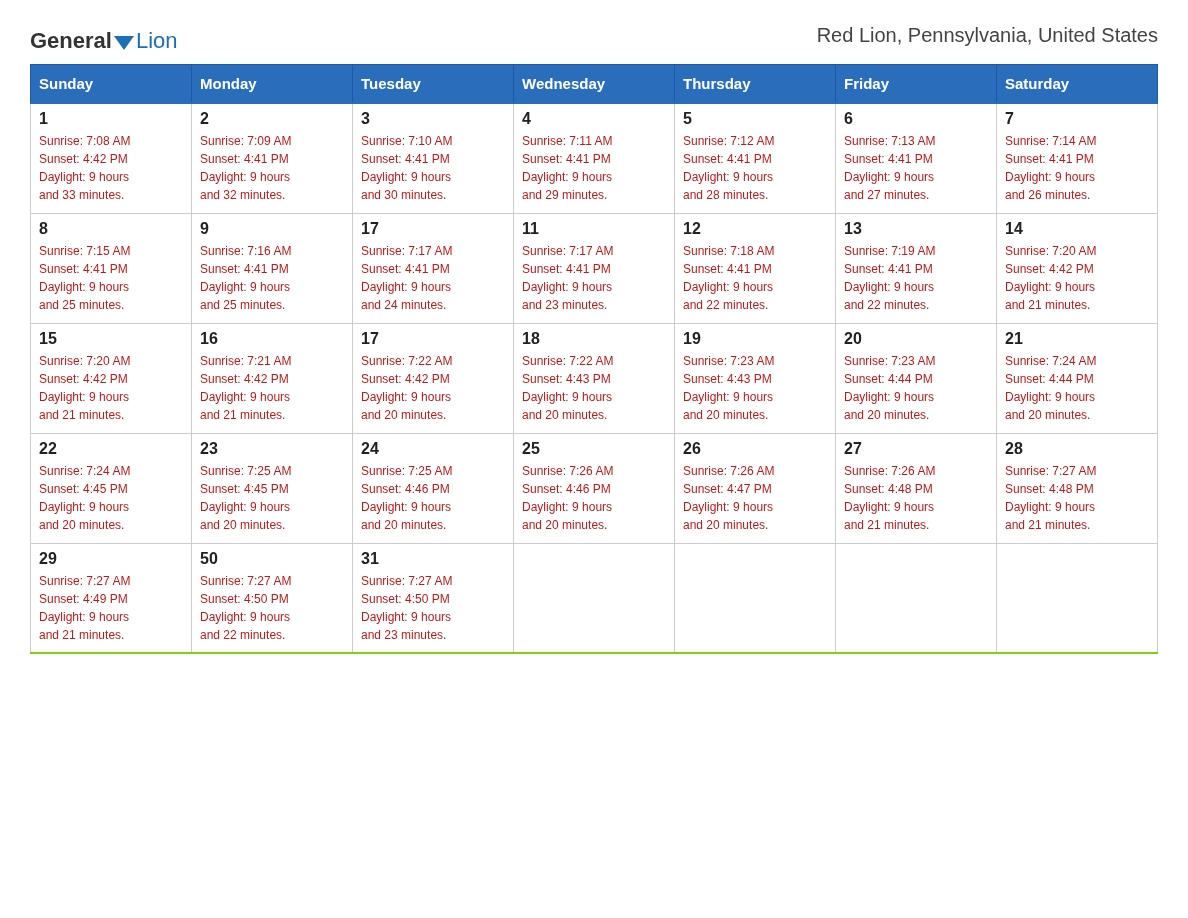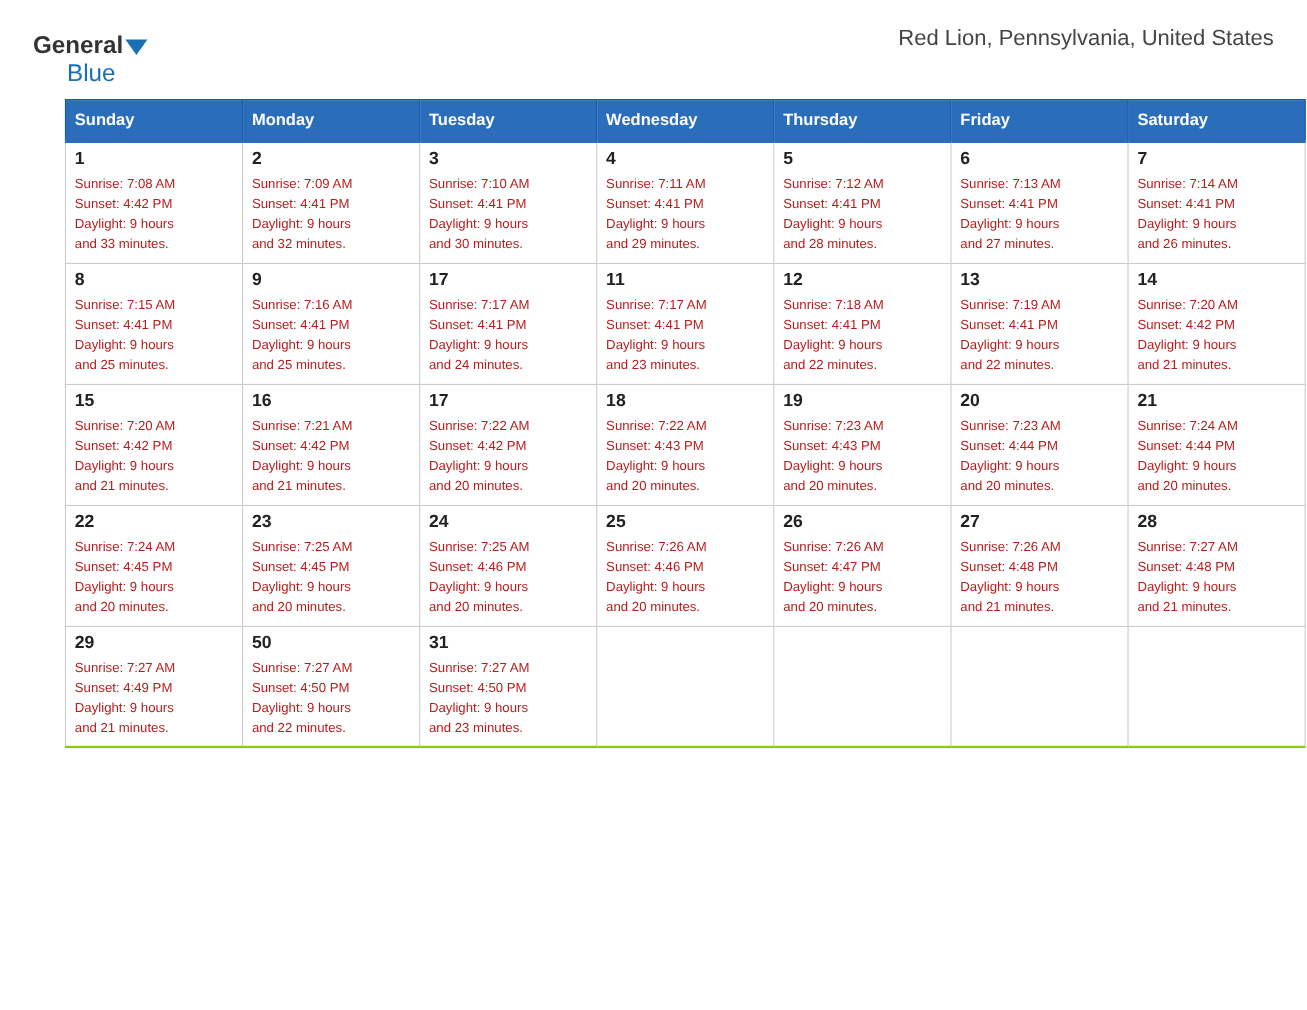--- a/index.html
+++ b/index.html
@@ -11,22 +11,22 @@
       min-height: 918px;
     }
     .header-area {
       display: flex;
       justify-content: space-between;
       align-items: flex-start;
       margin-bottom: 10px;
     }
     .logo {
       display: flex;
-      flex-direction: column;
-      align-items: center;
+      flex-direction: row;
+      align-items: flex-end;
       padding-top: 8px;
     }
     .logo-text {
       display: flex;
       align-items: center;
       font-size: 22px;
       font-weight: bold;
       color: #333;
     }
     .logo-general { color: #333; font-size: 22px; }
@@ -41,21 +41,20 @@
       transform: translateY(2px);
     }
     .logo-blue { color: #1a6fb5; font-size: 22px; }
     .title-area { text-align: right; }
     .month-title { font-size: 52px; font-weight: bold; color: #222; line-height: 1.1; }
     .location { font-size: 20px; color: #444; margin-top: 4px; }
     .calendar {
       width: 100%;
       border-collapse: collapse;
       margin-top: 10px;
-      margin-left: 29px;
     }
     .calendar thead tr th {
       background-color: #2a6ebb;
       color: #fff;
       font-size: 15px;
       font-weight: bold;
       padding: 10px 8px;
       text-align: left;
       border: 1px solid #1a5aaa;
     }
@@ -97,21 +96,21 @@
 </head>
 <body>
 
 <div class="header-area">
   <div class="logo">
     <div class="logo-text">
       <span class="logo-general">General</span>
       <span class="logo-arrow"></span>
     </div>
     <div>
-      <span class="logo-blue">Blue</span>
+      <span class="logo-blue">Lion</span>
     </div>
   </div>
   <div class="title-area">
     <div class="location">Red Lion, Pennsylvania, United States</div>
   </div>
 </div>
 
 <table class="calendar">
   <thead>
     <tr>

